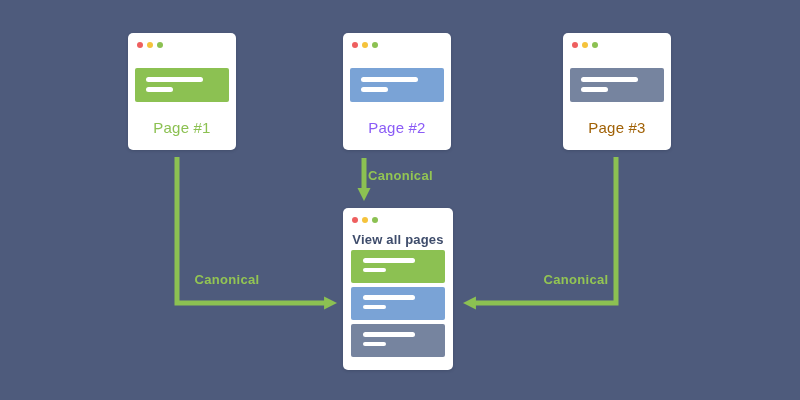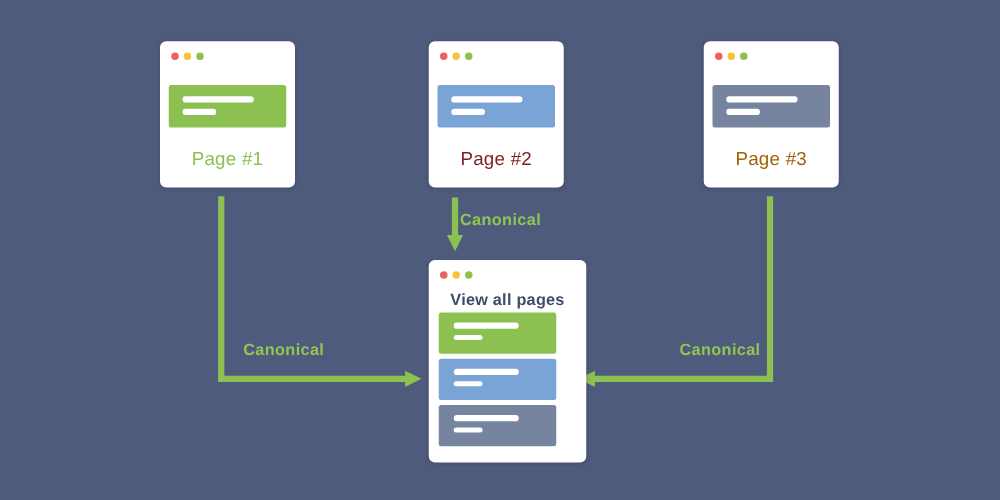--- a/index.html
+++ b/index.html
@@ -13,21 +13,21 @@
     background: #4e5b7c;
     overflow: hidden;
   }
   .browser-card {
     position: absolute;
     background: #ffffff;
     border-radius: 5px;
     box-shadow: 0 1px 3px rgba(30,40,60,0.25);
   }
   .card-sm { width: 108px; height: 117px; }
-  .card-lg { width: 126px; height: 162px; }
+  .card-lg { width: 110px; height: 162px; }
   .dots { position: absolute; left: 9px; top: 9px; display: flex; gap: 4px; }
   .dot { width: 6px; height: 6px; border-radius: 50%; }
   .content-block {
     position: absolute;
     left: 7px; right: 7px; top: 35px; height: 34px;
     border-radius: 2px;
   }
   .text-line {
     position: absolute;
     height: 4.5px; border-radius: 2.5px;
@@ -103,21 +103,21 @@
   <div class="browser-card card-sm" style="left:343px; top:33px;">
     <div class="dots">
       <span class="dot" style="background-color: rgb(238, 95, 95);"></span>
       <span class="dot" style="background-color: rgb(245, 195, 60);"></span>
       <span class="dot" style="background-color: rgb(140, 193, 82);"></span>
     </div>
     <div class="content-block" style="background-color: rgb(122, 163, 214);">
       <span class="text-line line-a"></span>
       <span class="text-line line-b"></span>
     </div>
-    <div class="page-label" style="color: #7f1d1d;">Page #2</div>
+    <div class="page-label" style="color: #8b5cf6;">Page #2</div>
   </div>
 
   <div class="browser-card card-sm" style="left:563px; top:33px;">
     <div class="dots">
       <span class="dot" style="background-color: rgb(238, 95, 95);"></span>
       <span class="dot" style="background-color: rgb(245, 195, 60);"></span>
       <span class="dot" style="background-color: rgb(140, 193, 82);"></span>
     </div>
     <div class="content-block" style="background-color: rgb(118, 132, 159);">
       <span class="text-line line-a"></span>

